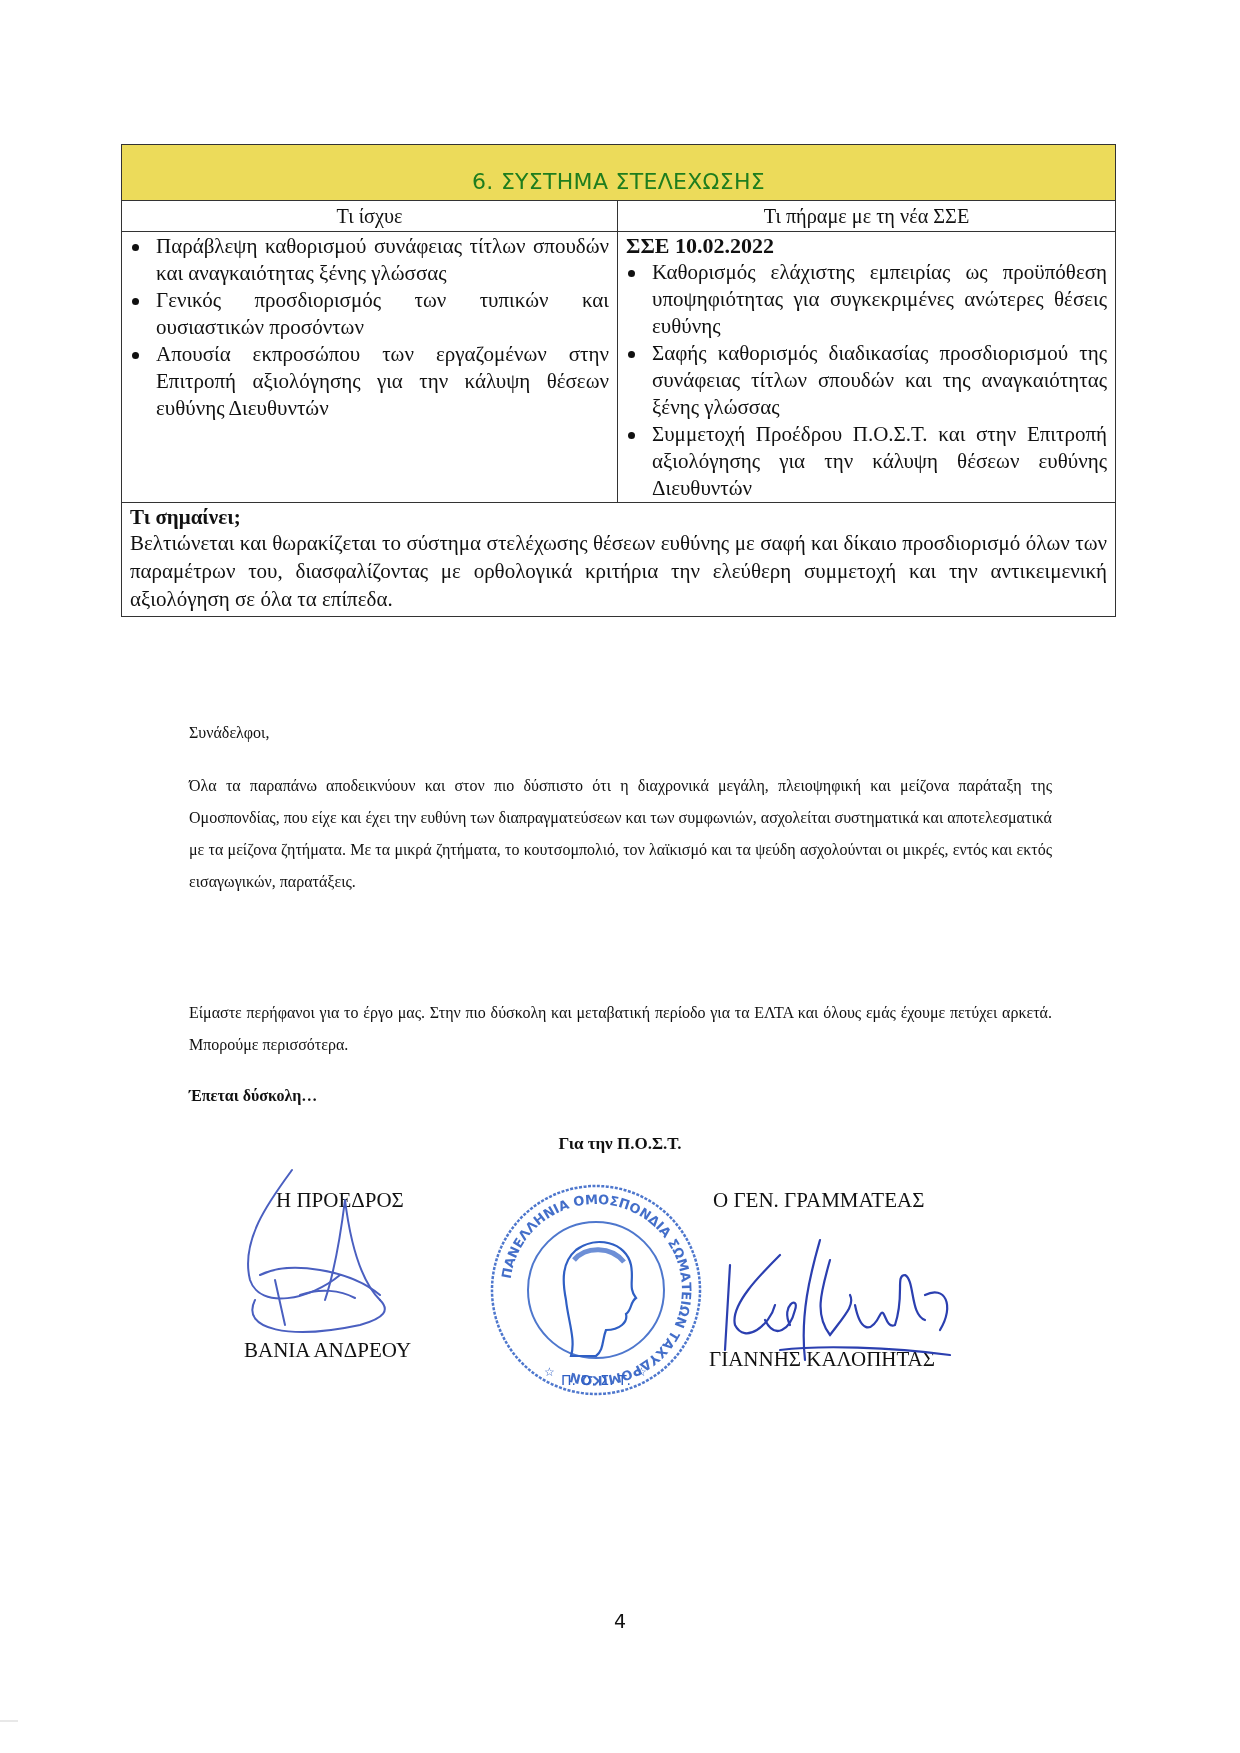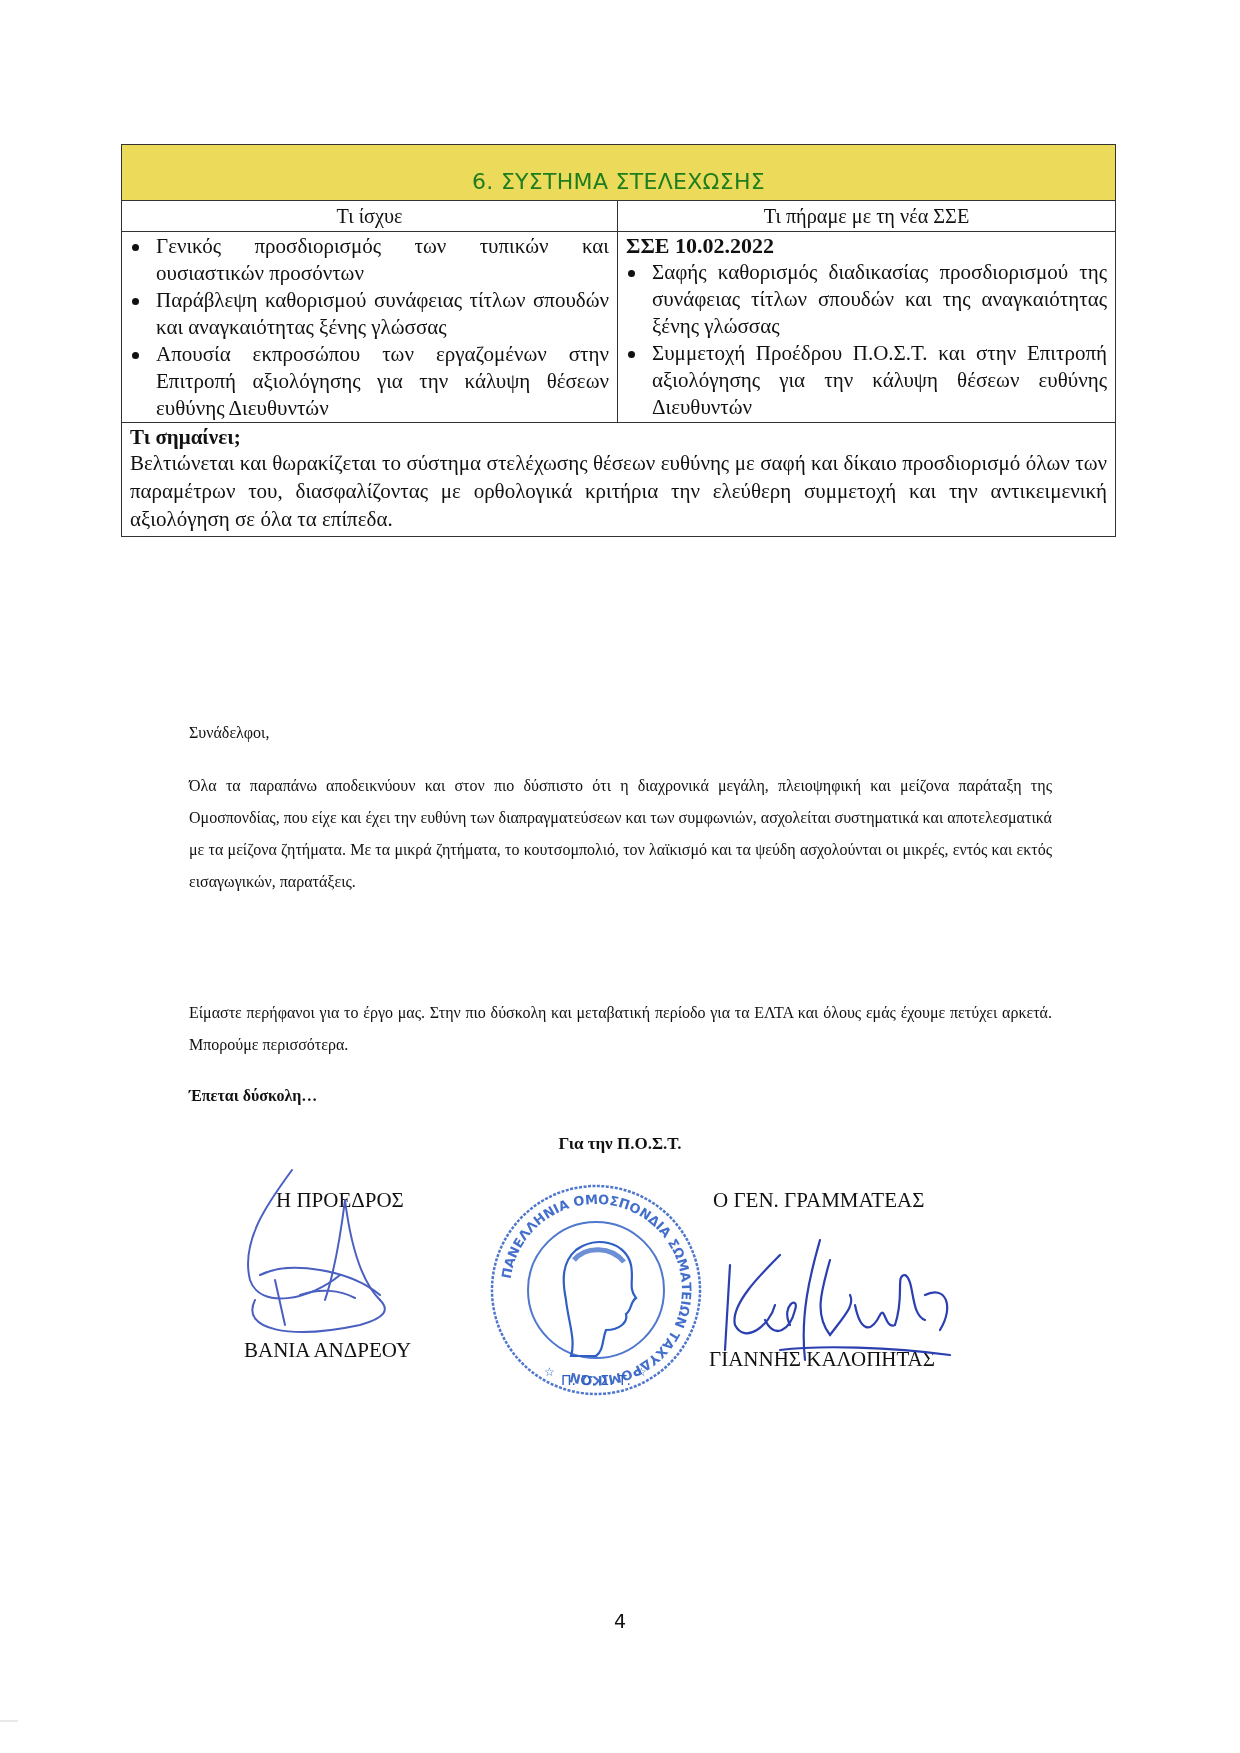--- a/index.html
+++ b/index.html
@@ -208,35 +208,39 @@
       <div class="col right">
         <div class="col-header">Τι πήραμε με τη νέα ΣΣΕ</div>
       </div>
     </div>
 
     <div class="two-col">
       <div class="col left cell">
         <ul class="bullets">
           <li>
             <span class="bullet-dot"></span>
+            <span>Παράβλεψη καθορισμού συνάφειας τίτλων σπουδών και αναγκαιότητας ξένης γλώσσας</span>
+          </li>
+          <li>
+            <span class="bullet-dot"></span>
             <span>Γενικός προσδιορισμός των τυπικών και ουσιαστικών προσόντων</span>
-          </li>
-          <li>
-            <span class="bullet-dot"></span>
-            <span>Παράβλεψη καθορισμού συνάφειας τίτλων σπουδών και αναγκαιότητας ξένης γλώσσας</span>
           </li>
           <li>
             <span class="bullet-dot"></span>
             <span>Απουσία εκπροσώπου των εργαζομένων στην Επιτροπή αξιολόγησης για την κάλυψη θέσεων ευθύνης Διευθυντών</span>
           </li>
         </ul>
       </div>
       <div class="col right cell">
         <div class="cell-title">ΣΣΕ 10.02.2022</div>
         <ul class="bullets">
+          <li>
+            <span class="bullet-dot"></span>
+            <span>Καθορισμός ελάχιστης εμπειρίας ως προϋπόθεση υποψηφιότητας για συγκεκριμένες ανώτερες θέσεις ευθύνης</span>
+          </li>
           <li>
             <span class="bullet-dot"></span>
             <span>Σαφής καθορισμός διαδικασίας προσδιορισμού της συνάφειας τίτλων σπουδών και της αναγκαιότητας ξένης γλώσσας</span>
           </li>
           <li>
             <span class="bullet-dot"></span>
             <span>Συμμετοχή Προέδρου Π.Ο.Σ.Τ. και στην Επιτροπή αξιολόγησης για την κάλυψη θέσεων ευθύνης Διευθυντών</span>
           </li>
         </ul>
       </div>

